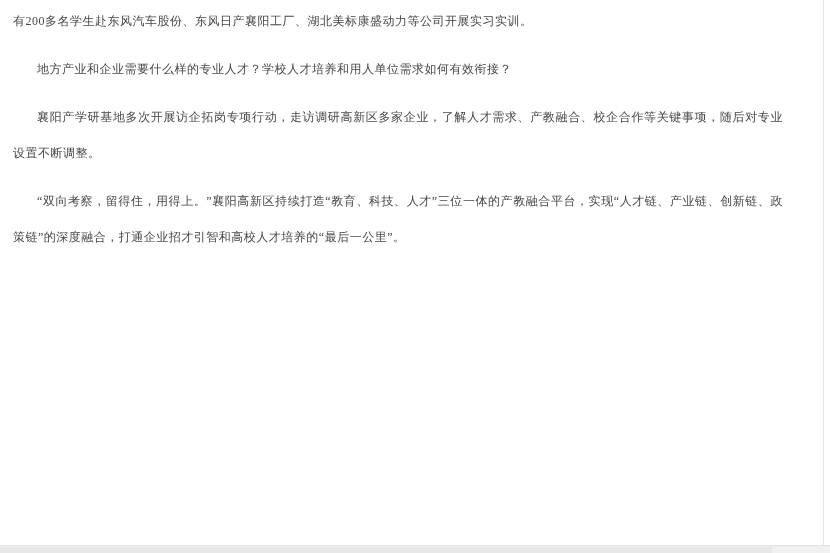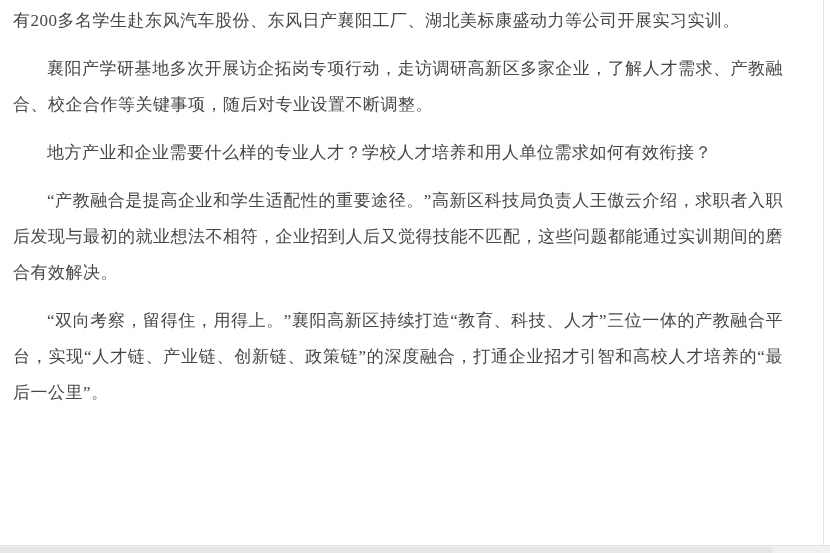--- a/index.html
+++ b/index.html
@@ -16,21 +16,21 @@
   }
   .article {
     position: absolute;
     top: 0;
     left: 0;
     right: 8px;
     bottom: 8px;
     padding: 3px 39px 0 13px;
     box-sizing: border-box;
     color: #474747;
-    font-size: 17px;
+    font-size: 12px;
     line-height: 36px;
     letter-spacing: 0.5px;
     text-align: justify;
     overflow: hidden;
   }
   .article p {
     margin: 12px 0;
   }
   .article p:first-child {
     margin-top: 0;
@@ -62,23 +62,22 @@
     bottom: 0;
     width: 93%;
     background: #e6e6e6;
   }
 </style>
 </head>
 <body>
 
 <div class="article">
     <p>有200多名学生赴东风汽车股份、东风日产襄阳工厂、湖北美标康盛动力等公司开展实习实训。</p>
+    <p class="indent">地方产业和企业需要什么样的专业人才？学校人才培养和用人单位需求如何有效衔接？</p>
     <p class="indent">襄阳产学研基地多次开展访企拓岗专项行动，走访调研高新区多家企业，了解人才需求、产教融合、校企合作等关键事项，随后对专业设置不断调整。</p>
-    <p class="indent">地方产业和企业需要什么样的专业人才？学校人才培养和用人单位需求如何有效衔接？</p>
-    <p class="indent">“产教融合是提高企业和学生适配性的重要途径。”高新区科技局负责人王傲云介绍，求职者入职后发现与最初的就业想法不相符，企业招到人后又觉得技能不匹配，这些问题都能通过实训期间的磨合有效解决。</p>
     <p class="indent">“双向考察，留得住，用得上。”襄阳高新区持续打造“教育、科技、人才”三位一体的产教融合平台，实现“人才链、产业链、创新链、政策链”的深度融合，打通企业招才引智和高校人才培养的“最后一公里”。</p>
   </div>
 
 <div class="content-right-border"></div>
 
 <div class="h-scrollbar">
   <div class="thumb"></div>
 </div>
 
 </body></html>

